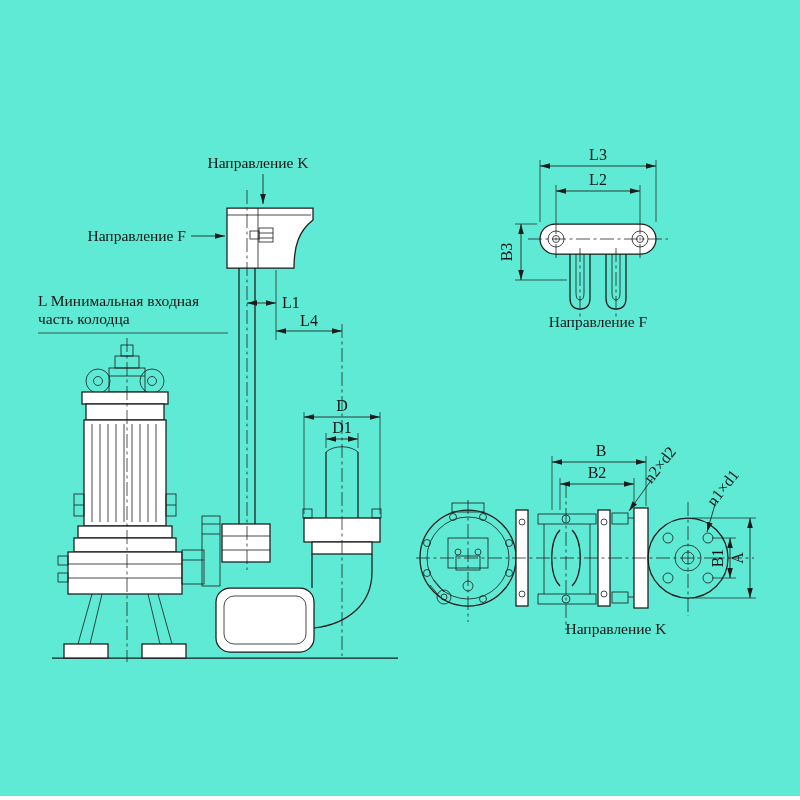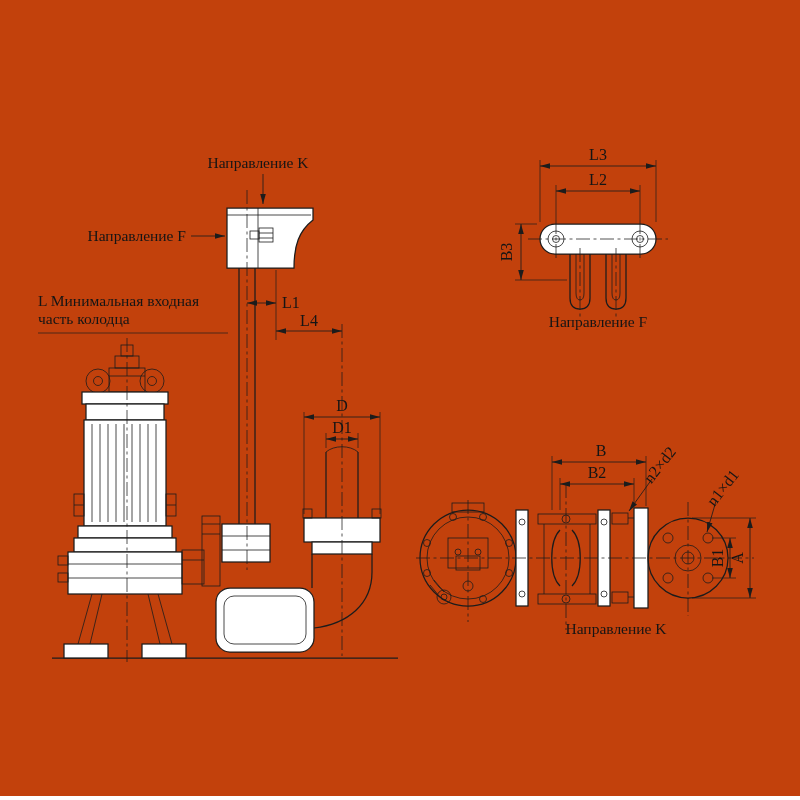--- a/index.html
+++ b/index.html
@@ -1,16 +1,16 @@
 <!DOCTYPE html>
 <html><head>
 <meta charset="utf-8">
 <style>
   html,body{margin:0;padding:0;background:#ffffff;}
-  .canvas{width:800px;height:796px;background:#c2410c;position:relative;overflow:hidden;}
+  .canvas{width:800px;height:796px;background:#5eead4;position:relative;overflow:hidden;}
   svg{display:block;}
   text{font-family:"Liberation Serif","DejaVu Serif",serif;fill:#151515;}
   .lbl{font-size:15.5px;}
   .dimlbl{font-size:16px;}
   .out{fill:none;stroke:#1c1c1c;stroke-width:1.25;}
   .wf{fill:#ffffff;stroke:#1c1c1c;stroke-width:1.25;}
   .thin{fill:none;stroke:#1c1c1c;stroke-width:0.8;}
   .dim{fill:none;stroke:#1c1c1c;stroke-width:0.85;}
   .ext{fill:none;stroke:#1c1c1c;stroke-width:0.7;}
   .cl{fill:none;stroke:#1c1c1c;stroke-width:0.75;stroke-dasharray:14 3.5 3 3.5;}

